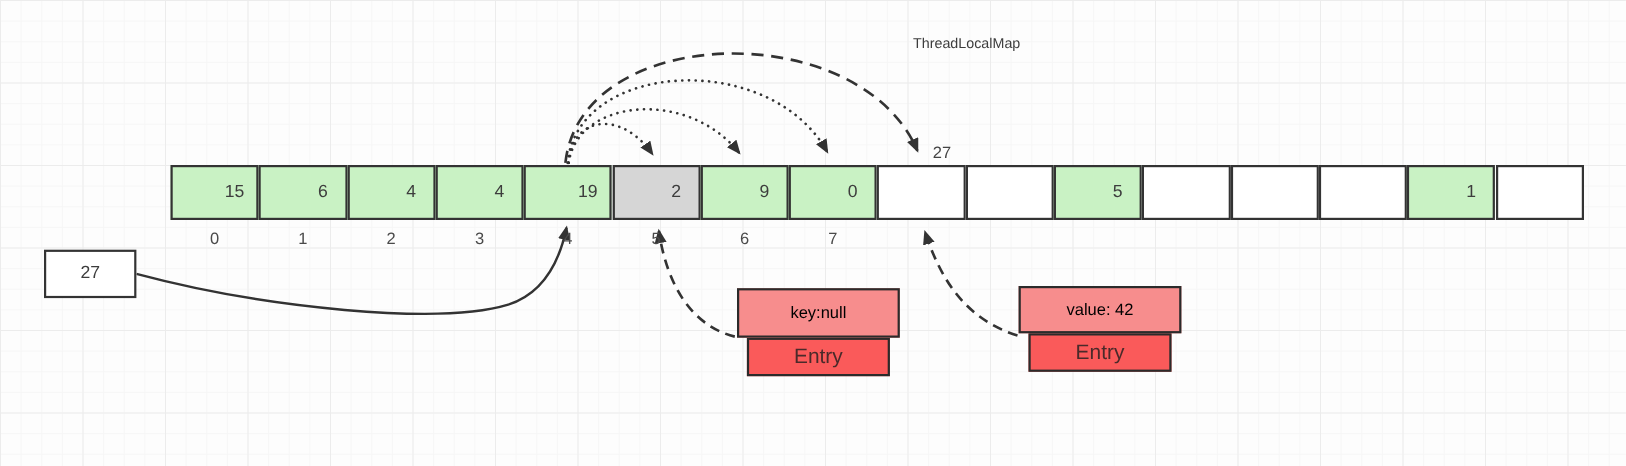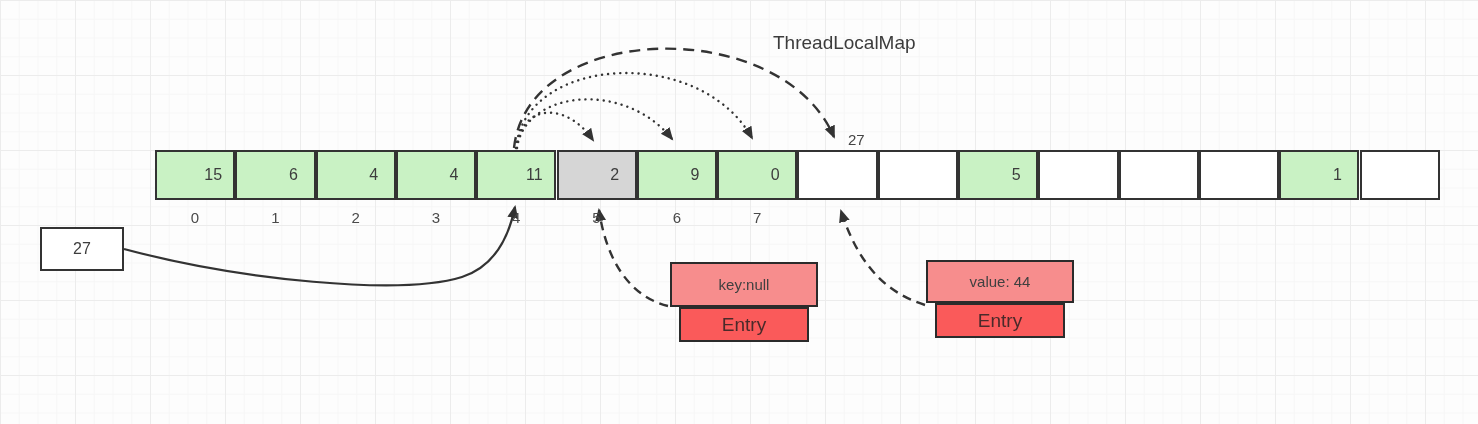--- a/index.html
+++ b/index.html
@@ -10,22 +10,22 @@
     font-family:"Liberation Sans","DejaVu Sans",sans-serif;
     background-color:#fdfdfd;
     background-image:
       linear-gradient(var(--grid_major) 1px, transparent 1px),
       linear-gradient(90deg, var(--grid_major) 1px, transparent 1px),
       linear-gradient(var(--grid_minor) 1px, transparent 1px),
       linear-gradient(90deg, var(--grid_minor) 1px, transparent 1px);
     background-size:75px 75px,75px 75px,18.75px 18.75px,18.75px 18.75px;
   }
   .title{
-    position:absolute;left:773px;top:32px;
-    font-size:19px;color:#3c3c3c;white-space:nowrap;
+    position:absolute;left:830px;top:32px;
+    font-size:13px;color:#3c3c3c;white-space:nowrap;
   }
   .array-row{position:absolute;left:155px;top:150px;width:1286px;height:50px;}
   .cell{
     position:absolute;top:0;height:50px;box-sizing:border-box;
     border:2px solid var(--stroke);
     display:flex;align-items:center;justify-content:center;
     font-size:16px;color:#3d3d3d;background:#ffffff;padding-left:36px;
   }
   .cell.green{background:var(--green);}
   .cell.gray{background:var(--gray);}
@@ -42,21 +42,21 @@
   }
   .arc-label{
     position:absolute;left:848px;top:131px;
     font-size:15px;color:#444444;white-space:nowrap;
   }
   .entry-box{position:absolute;width:148px;}
   .entry-box .row{
     box-sizing:border-box;border:2px solid #2b2b2b;
     background:var(--entry_light);
     height:45px;display:flex;align-items:center;justify-content:center;
-    font-size:15px;color:#404040;
+    font-size:15px;color:#000000;
   }
   .entry-box .row.value{height:43px;margin-top:-2px;}
   .entry-box .footer{
     box-sizing:border-box;border:2px solid #2b2b2b;
     background:var(--entry_dark);
     width:130px;height:35px;margin:0 auto;
     display:flex;align-items:center;justify-content:center;
     font-size:19px;color:#4a2a2a;
   }
   .arrows{position:absolute;left:0;top:0;pointer-events:none;}
@@ -86,21 +86,21 @@
     <path d="M668,306 C628,296 606,258 599,210" fill="none" stroke="#333" stroke-width="2.4" stroke-dasharray="9 6" marker-end="url(#ah)"></path>
 
     <path d="M925,305 C880,291 856,257 841,211" fill="none" stroke="#333" stroke-width="2.4" stroke-dasharray="9 6" marker-end="url(#ah)"></path>
   </svg>
 
   <div class="array-row" id="array-row">
       <div class="cell green" style="left: 0px; width: 80.3px;">15</div>
       <div class="cell green" style="left: 80.3px; width: 80.3px;">6</div>
       <div class="cell green" style="left: 160.6px; width: 80.3px;">4</div>
       <div class="cell green" style="left: 240.9px; width: 80.3px;">4</div>
-      <div class="cell green" style="left: 321.2px; width: 80.3px;">11</div>
+      <div class="cell green" style="left: 321.2px; width: 80.3px;">19</div>
       <div class="cell gray" style="left: 401.5px; width: 80.3px;">2</div>
       <div class="cell green" style="left: 481.8px; width: 80.3px;">9</div>
       <div class="cell green" style="left: 562.1px; width: 80.3px;">0</div>
       <div class="cell " style="left: 642.4px; width: 80.3px;"></div>
       <div class="cell " style="left: 722.7px; width: 80.3px;"></div>
       <div class="cell green" style="left: 803px; width: 80.3px;">5</div>
       <div class="cell " style="left: 883.3px; width: 80.3px;"></div>
       <div class="cell " style="left: 963.6px; width: 80.3px;"></div>
       <div class="cell " style="left: 1043.9px; width: 80.3px;"></div>
       <div class="cell green" style="left: 1124.2px; width: 80.3px;">1</div>
@@ -123,17 +123,17 @@
   </div>
 
   <div class="arc-label">27</div>
 
   <div class="entry-box" style="left:670px;top:262px;">
     <div class="row">key:null</div>
     <div class="footer">Entry</div>
   </div>
 
   <div class="entry-box" style="left:926px;top:262px;">
-    <div class="row value">value: 44</div>
+    <div class="row value">value: 42</div>
     <div class="footer">Entry</div>
   </div>
 
 </div>
 
 </body></html>

